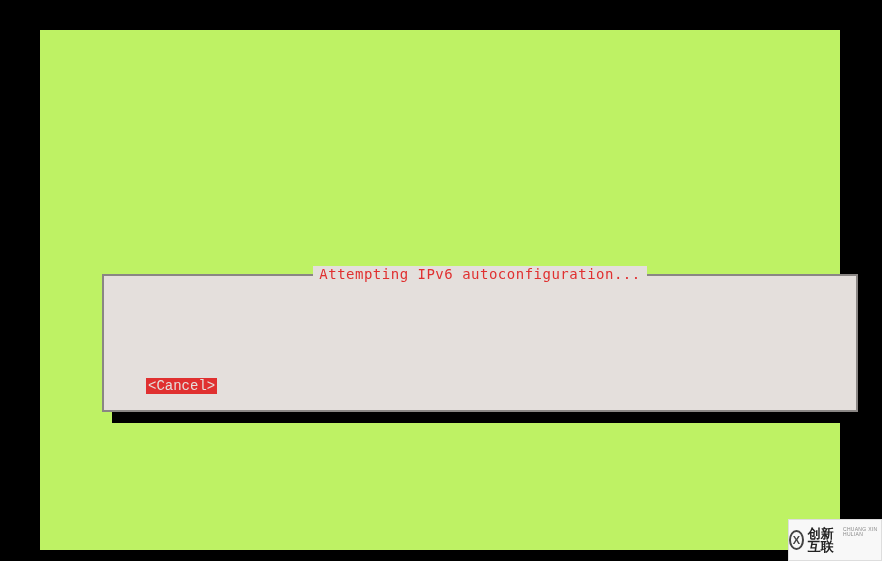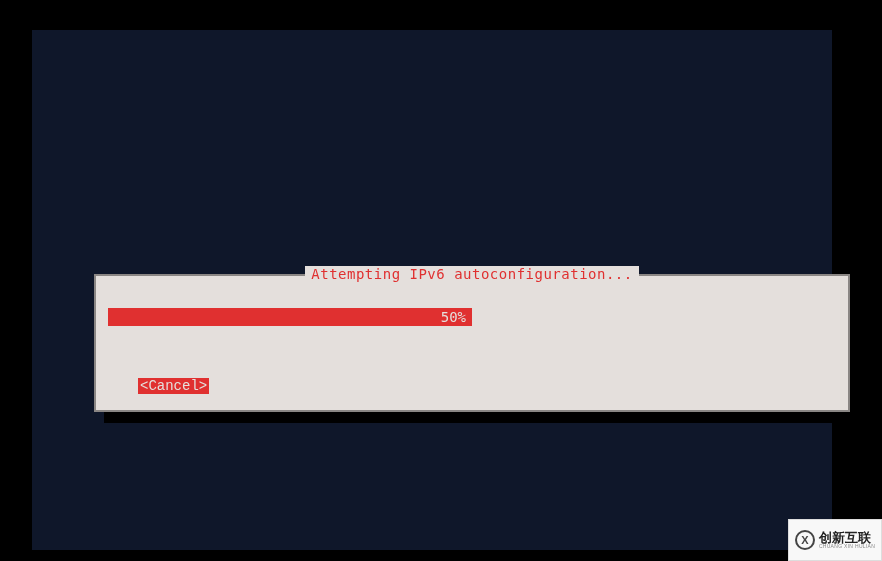--- a/index.html
+++ b/index.html
@@ -13,25 +13,25 @@
     height: 561px;
     background: #000000;
     font-family: "DejaVu Sans Mono", "Courier New", monospace;
     font-size: 14px;
     overflow: hidden;
     position: relative;
   }
 
   .screen {
     position: absolute;
-    left: 32px;
+    left: 40px;
     top: 30px;
     width: 800px;
     height: 520px;
-    background: #0f172a;
+    background: #bef264;
   }
 
   .dialog-shadow {
     position: absolute;
     left: 72px;
     top: 253px;
     width: 758px;
     height: 140px;
     background: #000000;
   }
@@ -130,21 +130,21 @@
     align-items: center;
     justify-content: center;
     color: #444444;
     font-size: 11px;
     font-weight: bold;
     font-family: sans-serif;
   }
 
   .watermark-text {
     display: flex;
-    flex-direction: column;
+    flex-direction: row;
     line-height: 1;
   }
 
   .watermark-main {
     font-family: sans-serif;
     font-size: 13px;
     font-weight: bold;
     color: #222222;
     letter-spacing: 0;
   }
@@ -162,25 +162,20 @@
 <div class="screen">
 
   <div class="dialog-shadow"></div>
 
   <div class="dialog">
 
     <div class="dialog-title-wrap">
       <span class="dialog-title">Attempting IPv6 autoconfiguration...</span>
     </div>
 
-    <div class="progress-row">
-      <div class="progress-fill" style="width:50%">
-        <span class="progress-text">50%</span>
-      </div>
-    </div>
 
     <button class="cancel-button">&lt;Cancel&gt;</button>
 
   </div>
 
 </div>
 
 <div class="watermark">
   <div class="watermark-icon">
     <span>X</span>

